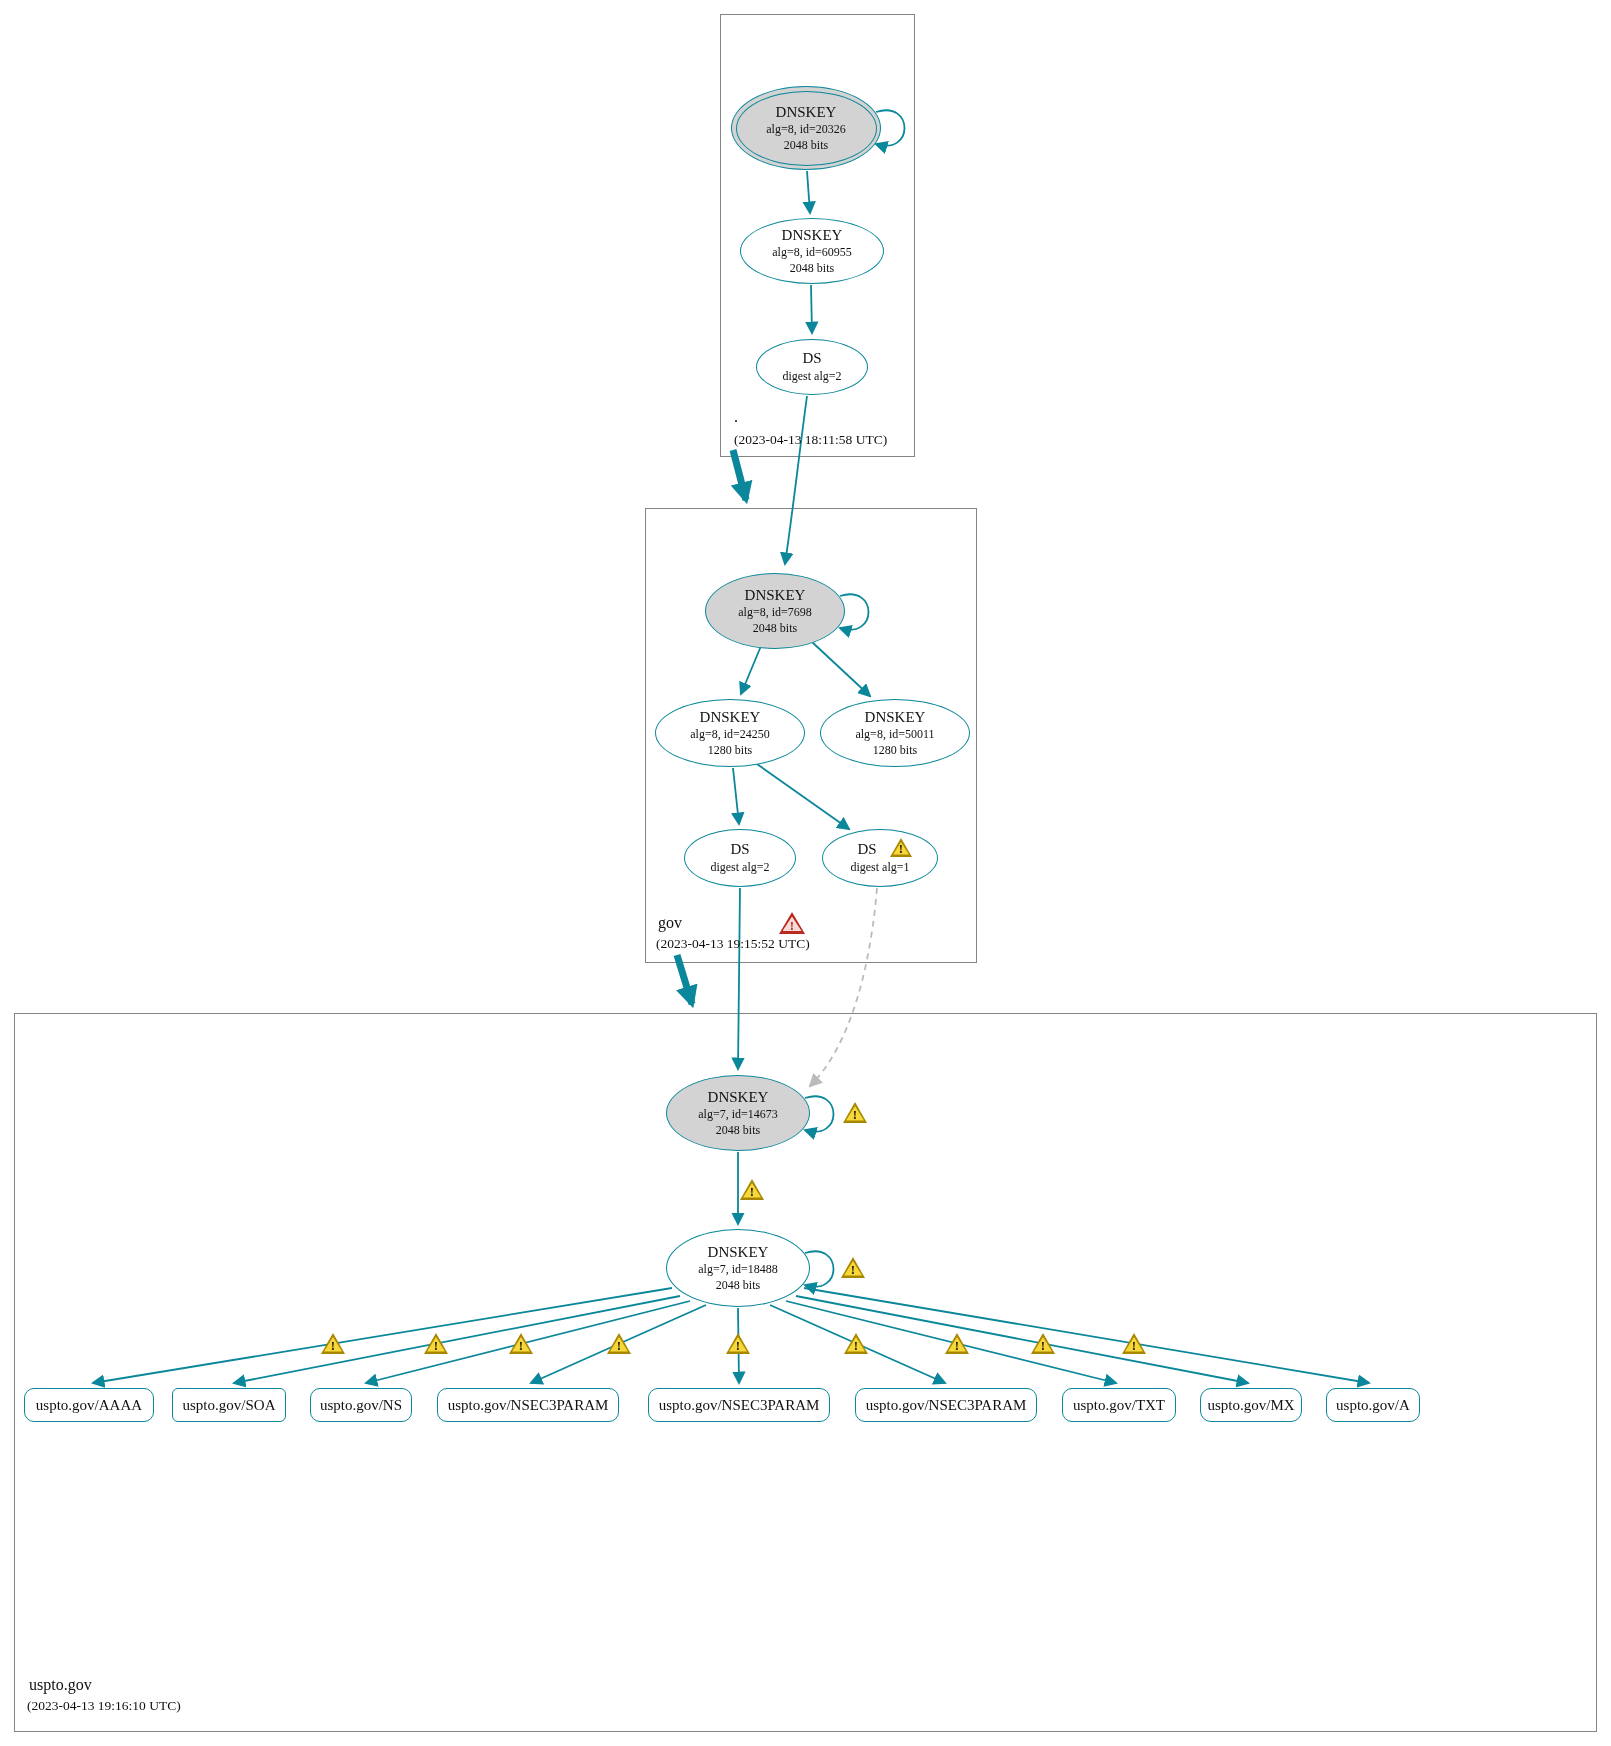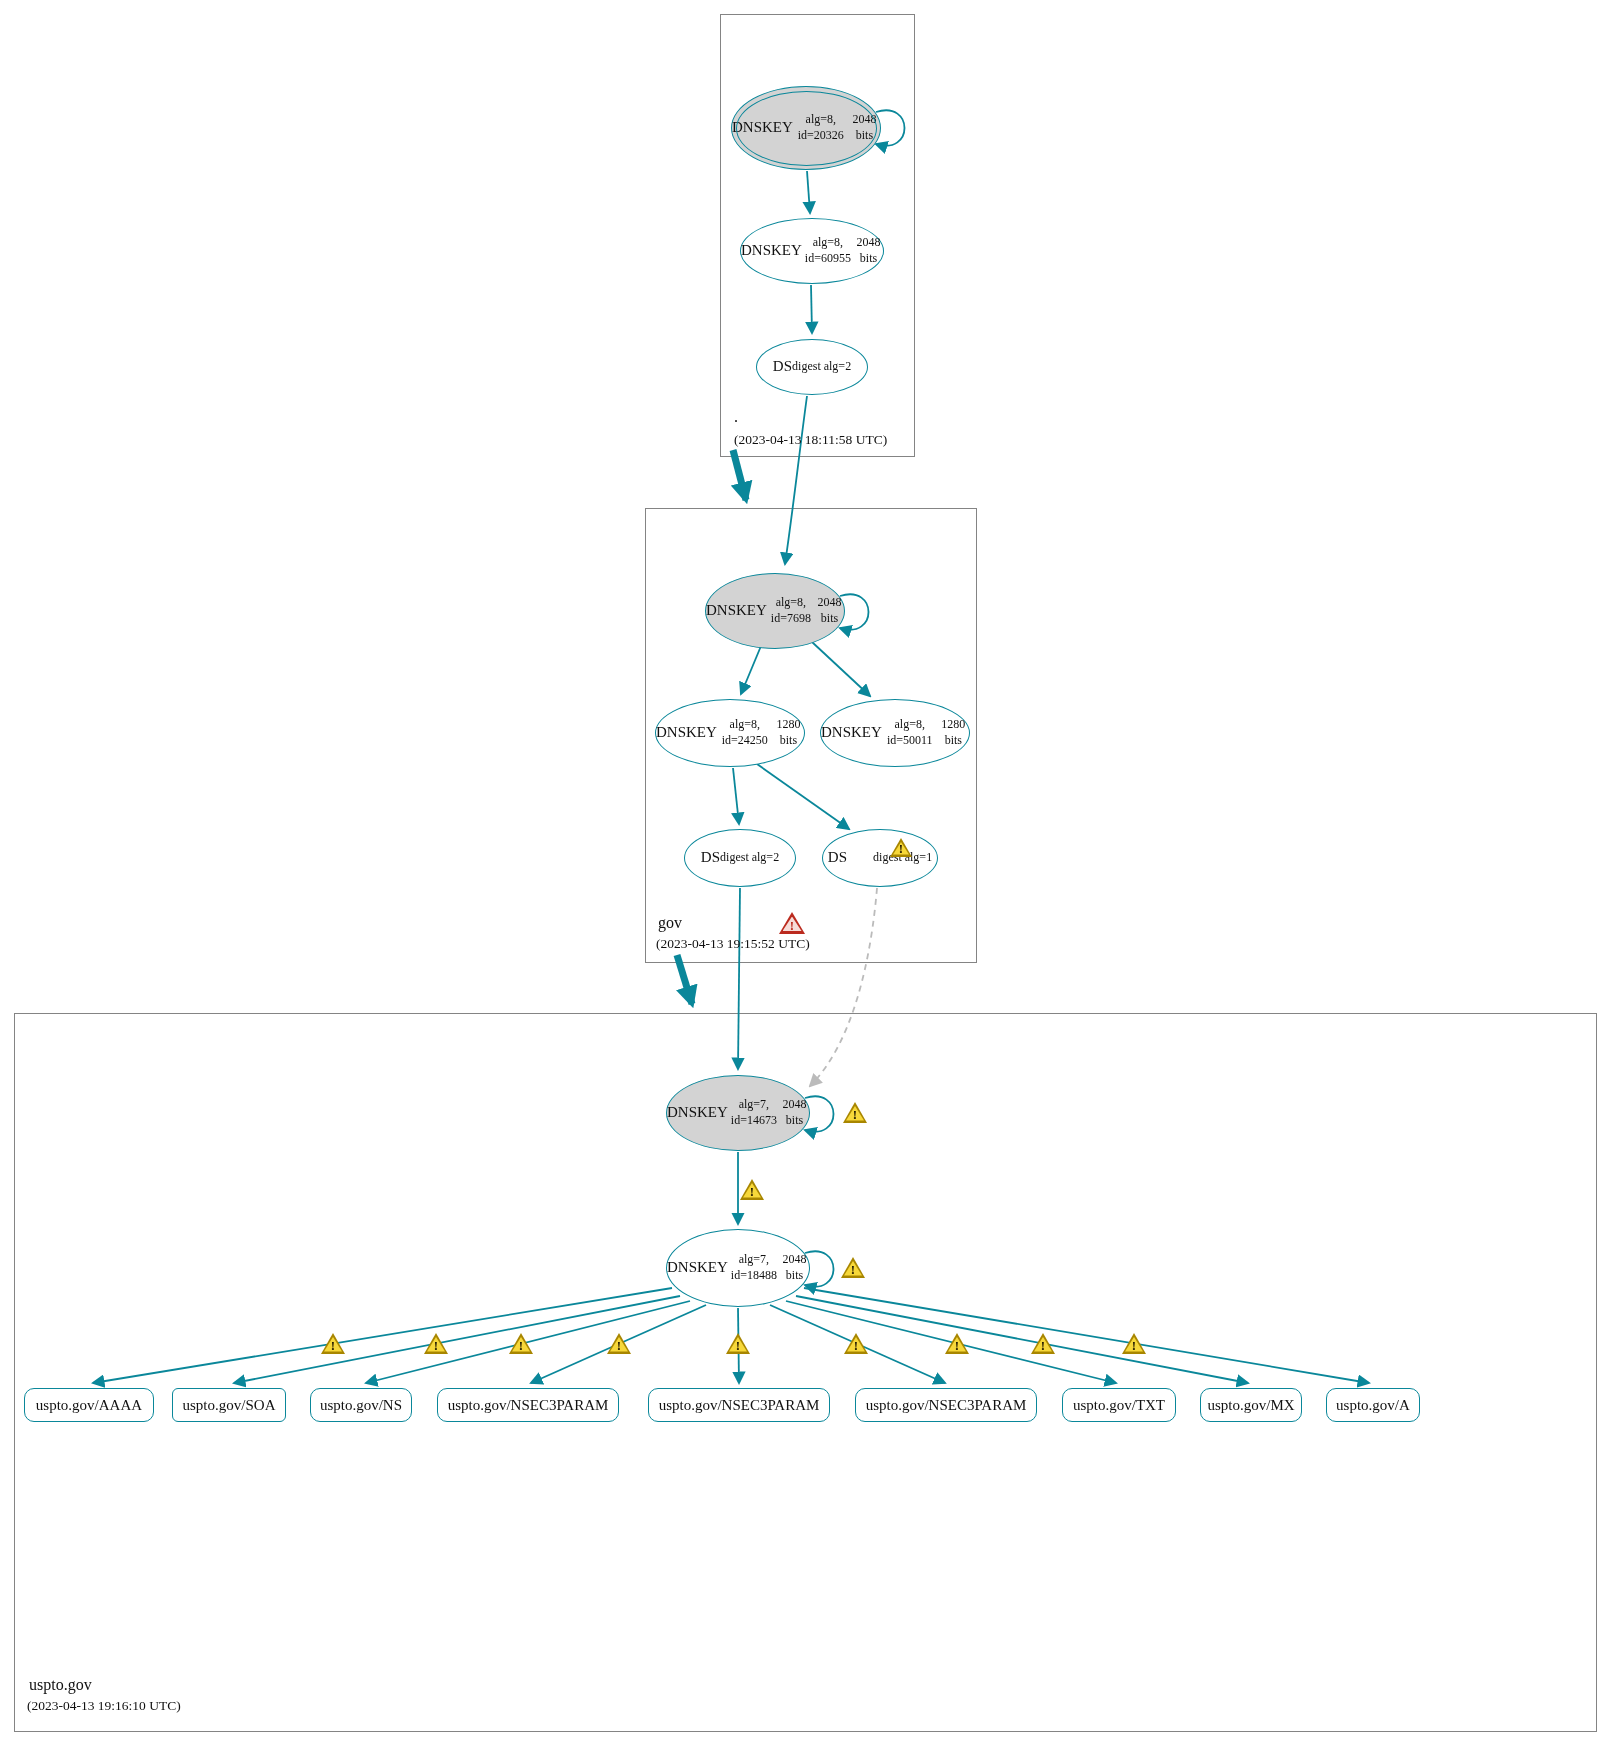--- a/index.html
+++ b/index.html
@@ -4,21 +4,21 @@
 <style>
   * { margin:0; padding:0; box-sizing:border-box; }
   html,body { background:#ffffff; }
   body { font-family:"Liberation Serif", serif; color:#111; }
   .canvas { position:relative; width:1611px; height:1746px; background:#fff; overflow:hidden; }
 
   .zone { position:absolute; border:1px solid #848484; background:#fff; z-index:0; }
 
   .edges { position:absolute; left:0; top:0; z-index:1; pointer-events:none; }
 
-  .node { position:absolute; z-index:2; display:flex; flex-direction:row; align-items:center;
+  .node { position:absolute; z-index:2; display:flex; flex-direction:column; align-items:center;
           justify-content:center; border:1.7px solid #0a879a; border-radius:50%;
           background:#fff; text-align:center; line-height:1.3; }
   .node.gray { background:#d3d3d3; }
   .node.double::before { content:""; position:absolute; inset:3.5px; border:1.7px solid #0a879a; border-radius:50%; }
   .nt { font-size:15px; }
   .nd { font-size:12px; }
 
   .rrset { position:absolute; z-index:2; height:34px; border:1.7px solid #0a879a; border-radius:10px;
            background:#fff; display:flex; align-items:center; justify-content:center; font-size:15px; }
 
@@ -178,21 +178,21 @@
     </div>
   <div class="rrset" style="left:648px;top:1388px;width:182px;">
       <span>uspto.gov/NSEC3PARAM</span>
     </div>
   <div class="rrset" style="left:855px;top:1388px;width:182px;">
       <span>uspto.gov/NSEC3PARAM</span>
     </div>
   <div class="rrset" style="left:1062px;top:1388px;width:114px;">
       <span>uspto.gov/TXT</span>
     </div>
-  <div class="rrset" style="left:1200px;top:1388px;width:102px;">
+  <div class="rrset" style="left:1200px;top:1388px;width:102px;border-radius:11px;">
       <span>uspto.gov/MX</span>
     </div>
   <div class="rrset" style="left:1326px;top:1388px;width:94px;">
       <span>uspto.gov/A</span>
     </div>
 
   <div class="zlabel" style="left:29px;top:1676px;">uspto.gov</div>
   <div class="zts" style="left:27px;top:1698px;">(2023-04-13 19:16:10 UTC)</div>
 
 </div>

